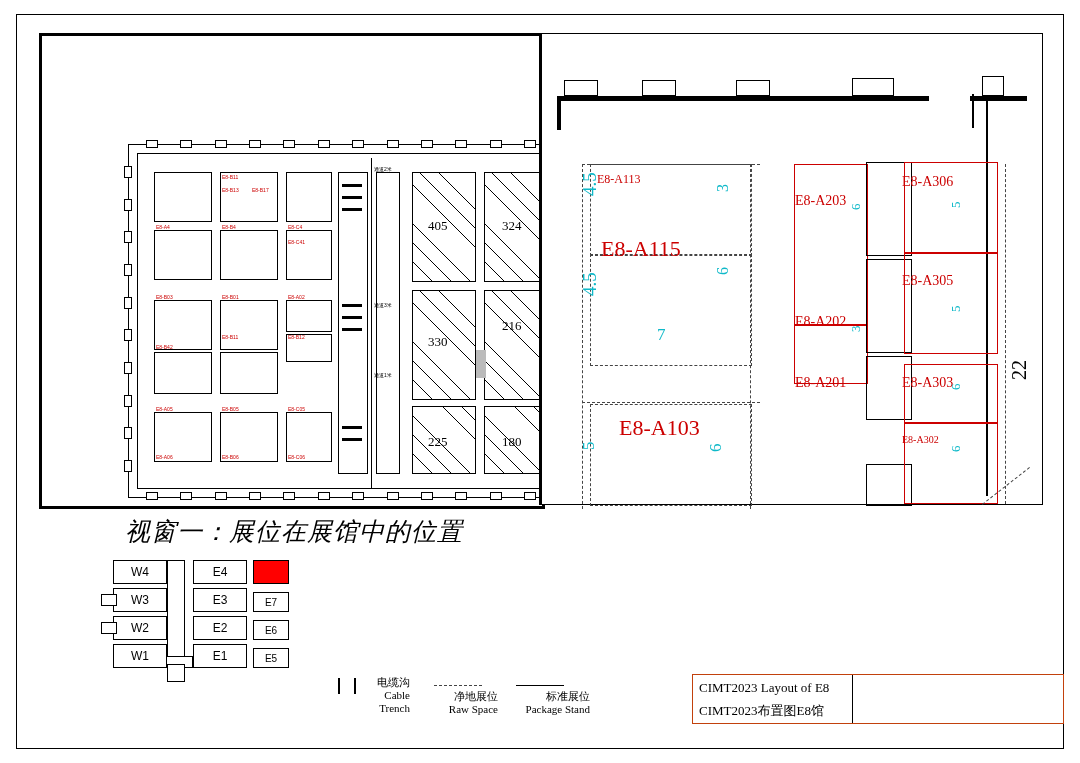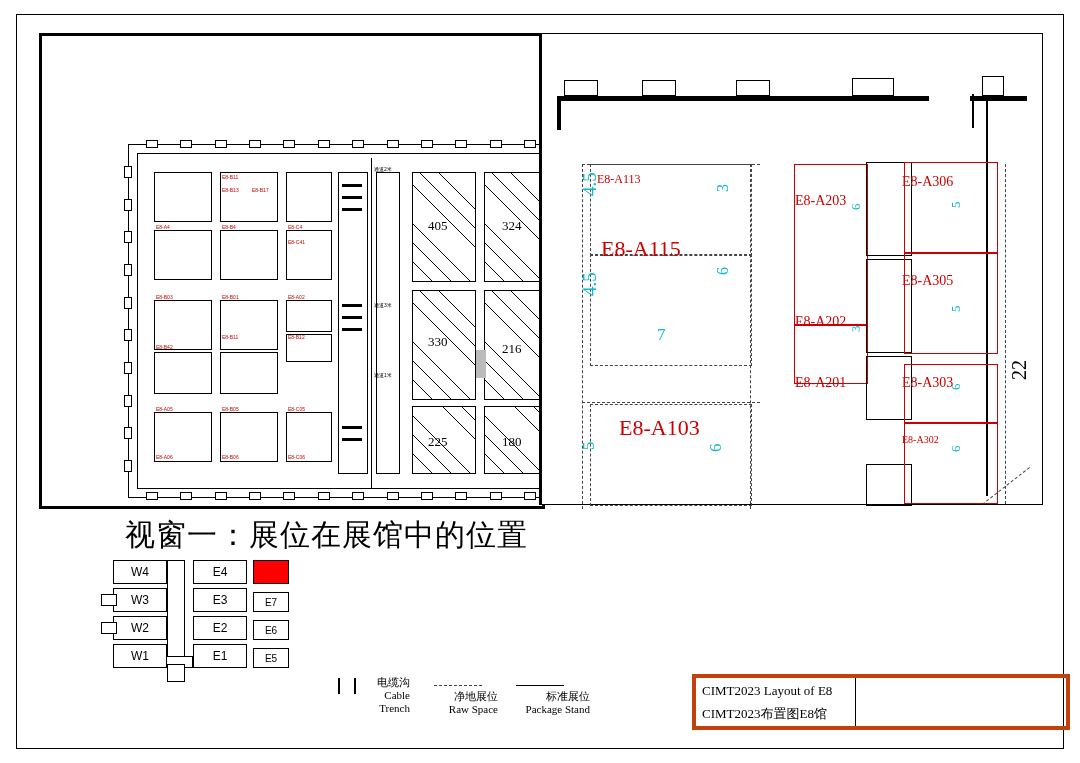--- a/index.html
+++ b/index.html
@@ -5,21 +5,21 @@
   html,body{margin:0;padding:0;background:#ffffff;}
   body{width:1080px;height:763px;font-family:"Liberation Serif",serif;color:#000;}
   #root{position:relative;width:1080px;height:763px;overflow:hidden;}
 
   .outer-frame{position:absolute;left:16px;top:14px;width:1046px;height:733px;border:1px solid #000;}
 
   
   .view1{position:absolute;left:39px;top:33px;width:500px;height:470px;border:3px solid #000;background:#fff;}
   .view2{position:absolute;left:539px;top:33px;width:500px;height:470px;border:1px solid #000;background:#fff;border-left:3px solid #000;}
 
-  .caption{position:absolute;font-size:30px;letter-spacing:1px;white-space:nowrap;}
+  .caption{position:absolute;font-size:25px;letter-spacing:1px;white-space:nowrap;font-style:italic;}
   .cap1{left:125px;top:515px;}
   .cap2{left:672px;top:515px;}
 
   
   .v1-plan{position:absolute;left:86px;top:108px;width:432px;height:352px;}
   .v1-outer{position:absolute;left:0;top:0;width:432px;height:352px;border:1.5px solid #000;}
   .v1-inner{position:absolute;left:9px;top:9px;width:414px;height:334px;border:1px solid #000;}
   .cellbox{position:absolute;border:1px solid #000;background:#fff;}
   .redlbl{position:absolute;color:#cc0000;font-size:5px;font-family:"Liberation Sans",sans-serif;white-space:nowrap;}
   .blklbl{position:absolute;color:#000;font-size:5px;font-family:"Liberation Sans",sans-serif;white-space:nowrap;}
@@ -56,21 +56,21 @@
   
   .legend{position:absolute;left:330px;top:676px;width:320px;height:44px;font-family:"Liberation Serif",serif;}
   .lg-item{position:absolute;text-align:right;font-size:11px;line-height:13px;}
   .lg-sym{position:absolute;}
 
   
   .params{position:absolute;left:668px;top:573px;font-size:14px;line-height:23px;}
   .params .col2{position:absolute;left:145px;top:0;}
 
   
-  .titleblock{position:absolute;left:692px;top:674px;width:370px;height:48px;border:4px solid #c2410c;}
+  .titleblock{position:absolute;left:692px;top:674px;width:370px;height:48px;border:1px solid #c2410c;}
   .tb-left{position:absolute;left:0;top:0;width:160px;height:100%;border-right:1px solid #000;font-size:13px;line-height:23px;padding:1px 6px;box-sizing:border-box;font-family:"Liberation Serif",serif;}
   .tb-right{position:absolute;left:160px;top:0;right:0;height:100%;display:flex;align-items:center;justify-content:center;font-size:14px;font-family:"Liberation Serif",serif;}
 </style>
 </head>
 <body>
 
 <div id="root">
 
   <div class="outer-frame"></div>
 
@@ -189,21 +189,21 @@
       <div class="hatchbox" style="left:284px;top:28px;width:62px;height:108px;"></div>
       <div class="hatchbox" style="left:356px;top:28px;width:62px;height:108px;"></div>
       <div class="hatchbox" style="left:284px;top:146px;width:62px;height:108px;"></div>
       <div class="hatchbox" style="left:356px;top:146px;width:62px;height:108px;"></div>
       <div class="hatchbox" style="left:284px;top:262px;width:62px;height:66px;"></div>
       <div class="hatchbox" style="left:356px;top:262px;width:62px;height:66px;"></div>
 
       <div class="numlbl" style="left:300px;top:74px;">405</div>
       <div class="numlbl" style="left:374px;top:74px;">324</div>
       <div class="numlbl" style="left:300px;top:190px;">330</div>
-      <div class="numlbl" style="left:374px;top:197px;text-align:right;">216</div>
+      <div class="numlbl" style="left:374px;top:174px;text-align:right;">216</div>
       <div class="numlbl" style="left:300px;top:290px;">225</div>
       <div class="numlbl" style="left:374px;top:290px;">180</div>
     </div>
     <div style="position:absolute;left:434px;top:314px;width:10px;height:28px;background:#bbb;"></div>
   </div>
 
   <div class="caption cap1">视窗一：展位在展馆中的位置</div>
 
   <div class="view2">
     <div class="v2">

